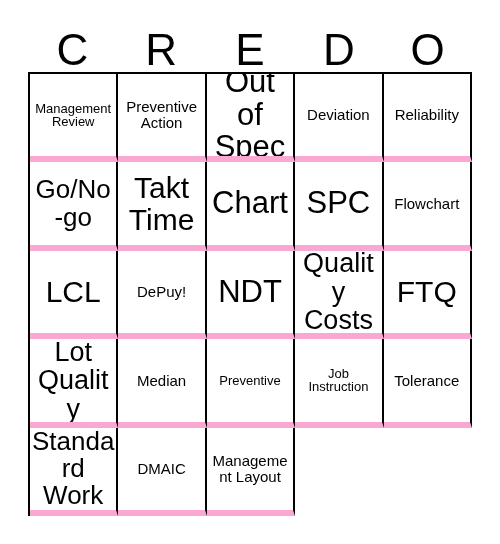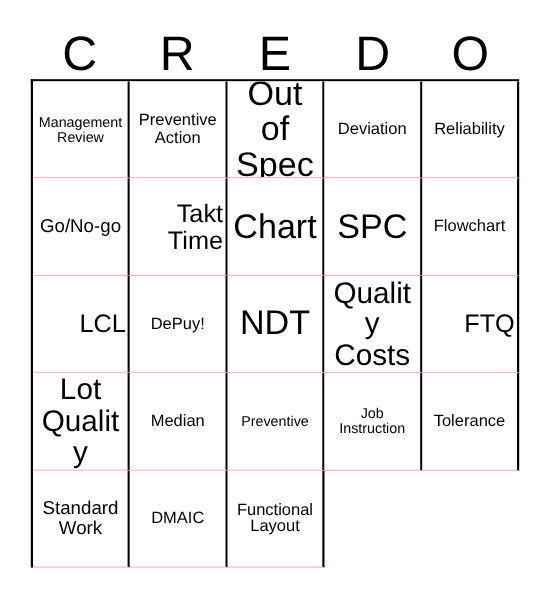--- a/index.html
+++ b/index.html
@@ -53,21 +53,21 @@
     height: 444px;
     border-top: 2px solid #000000;
     border-left: 2px solid #000000;
     box-sizing: border-box;
     display: grid;
     grid-template-columns: repeat(5, 1fr);
     grid-template-rows: repeat(5, 1fr);
   }
   .cell {
     border-right: 2px solid #000000;
-    border-bottom: 1px solid #f9a8d4;
+    border-bottom: 6px solid #f9a8d4;
     box-sizing: border-box;
     display: flex;
     align-items: center;
     justify-content: center;
     text-align: center;
     padding: 1px 2px;
     overflow: hidden;
     background: #ffffff;
   }
   .cell-text {
@@ -75,25 +75,25 @@
     width: 100%;
     line-height: 1.05;
     color: #000000;
     word-break: normal;
     overflow-wrap: break-word;
   }
 
   
   .s-xs  { font-size: 13px; }
   .s-sm  { font-size: 15px; }
-  .s-md  { font-size: 17px; }
+  .s-md  { font-size: 26px; }
   .s-lg  { font-size: 15px; }
   .s-xl  { font-size: 27px; }
   .s-xxl { font-size: 31px; }
-  .s-hg  { font-size: 23px; text-align: right; }
+  .s-hg  { font-size: 30px; }
 </style>
 </head>
 <body>
 
 <div id="card">
 
   <div id="header-row">
     <div class="header-letter">C</div>
     <div class="header-letter">R</div>
     <div class="header-letter">E</div>
@@ -167,17 +167,17 @@
     <div class="cell">
         <span class="cell-text s-sm">Tolerance</span>
       </div>
     <div class="cell">
         <span class="cell-text s-md">Standard Work</span>
       </div>
     <div class="cell">
         <span class="cell-text s-lg">DMAIC</span>
       </div>
     <div class="cell">
-        <span class="cell-text s-sm">Functional Layout</span>
+        <span class="cell-text s-sm">Management Layout</span>
       </div>
   </div>
 
 </div>
 
 </body></html>

